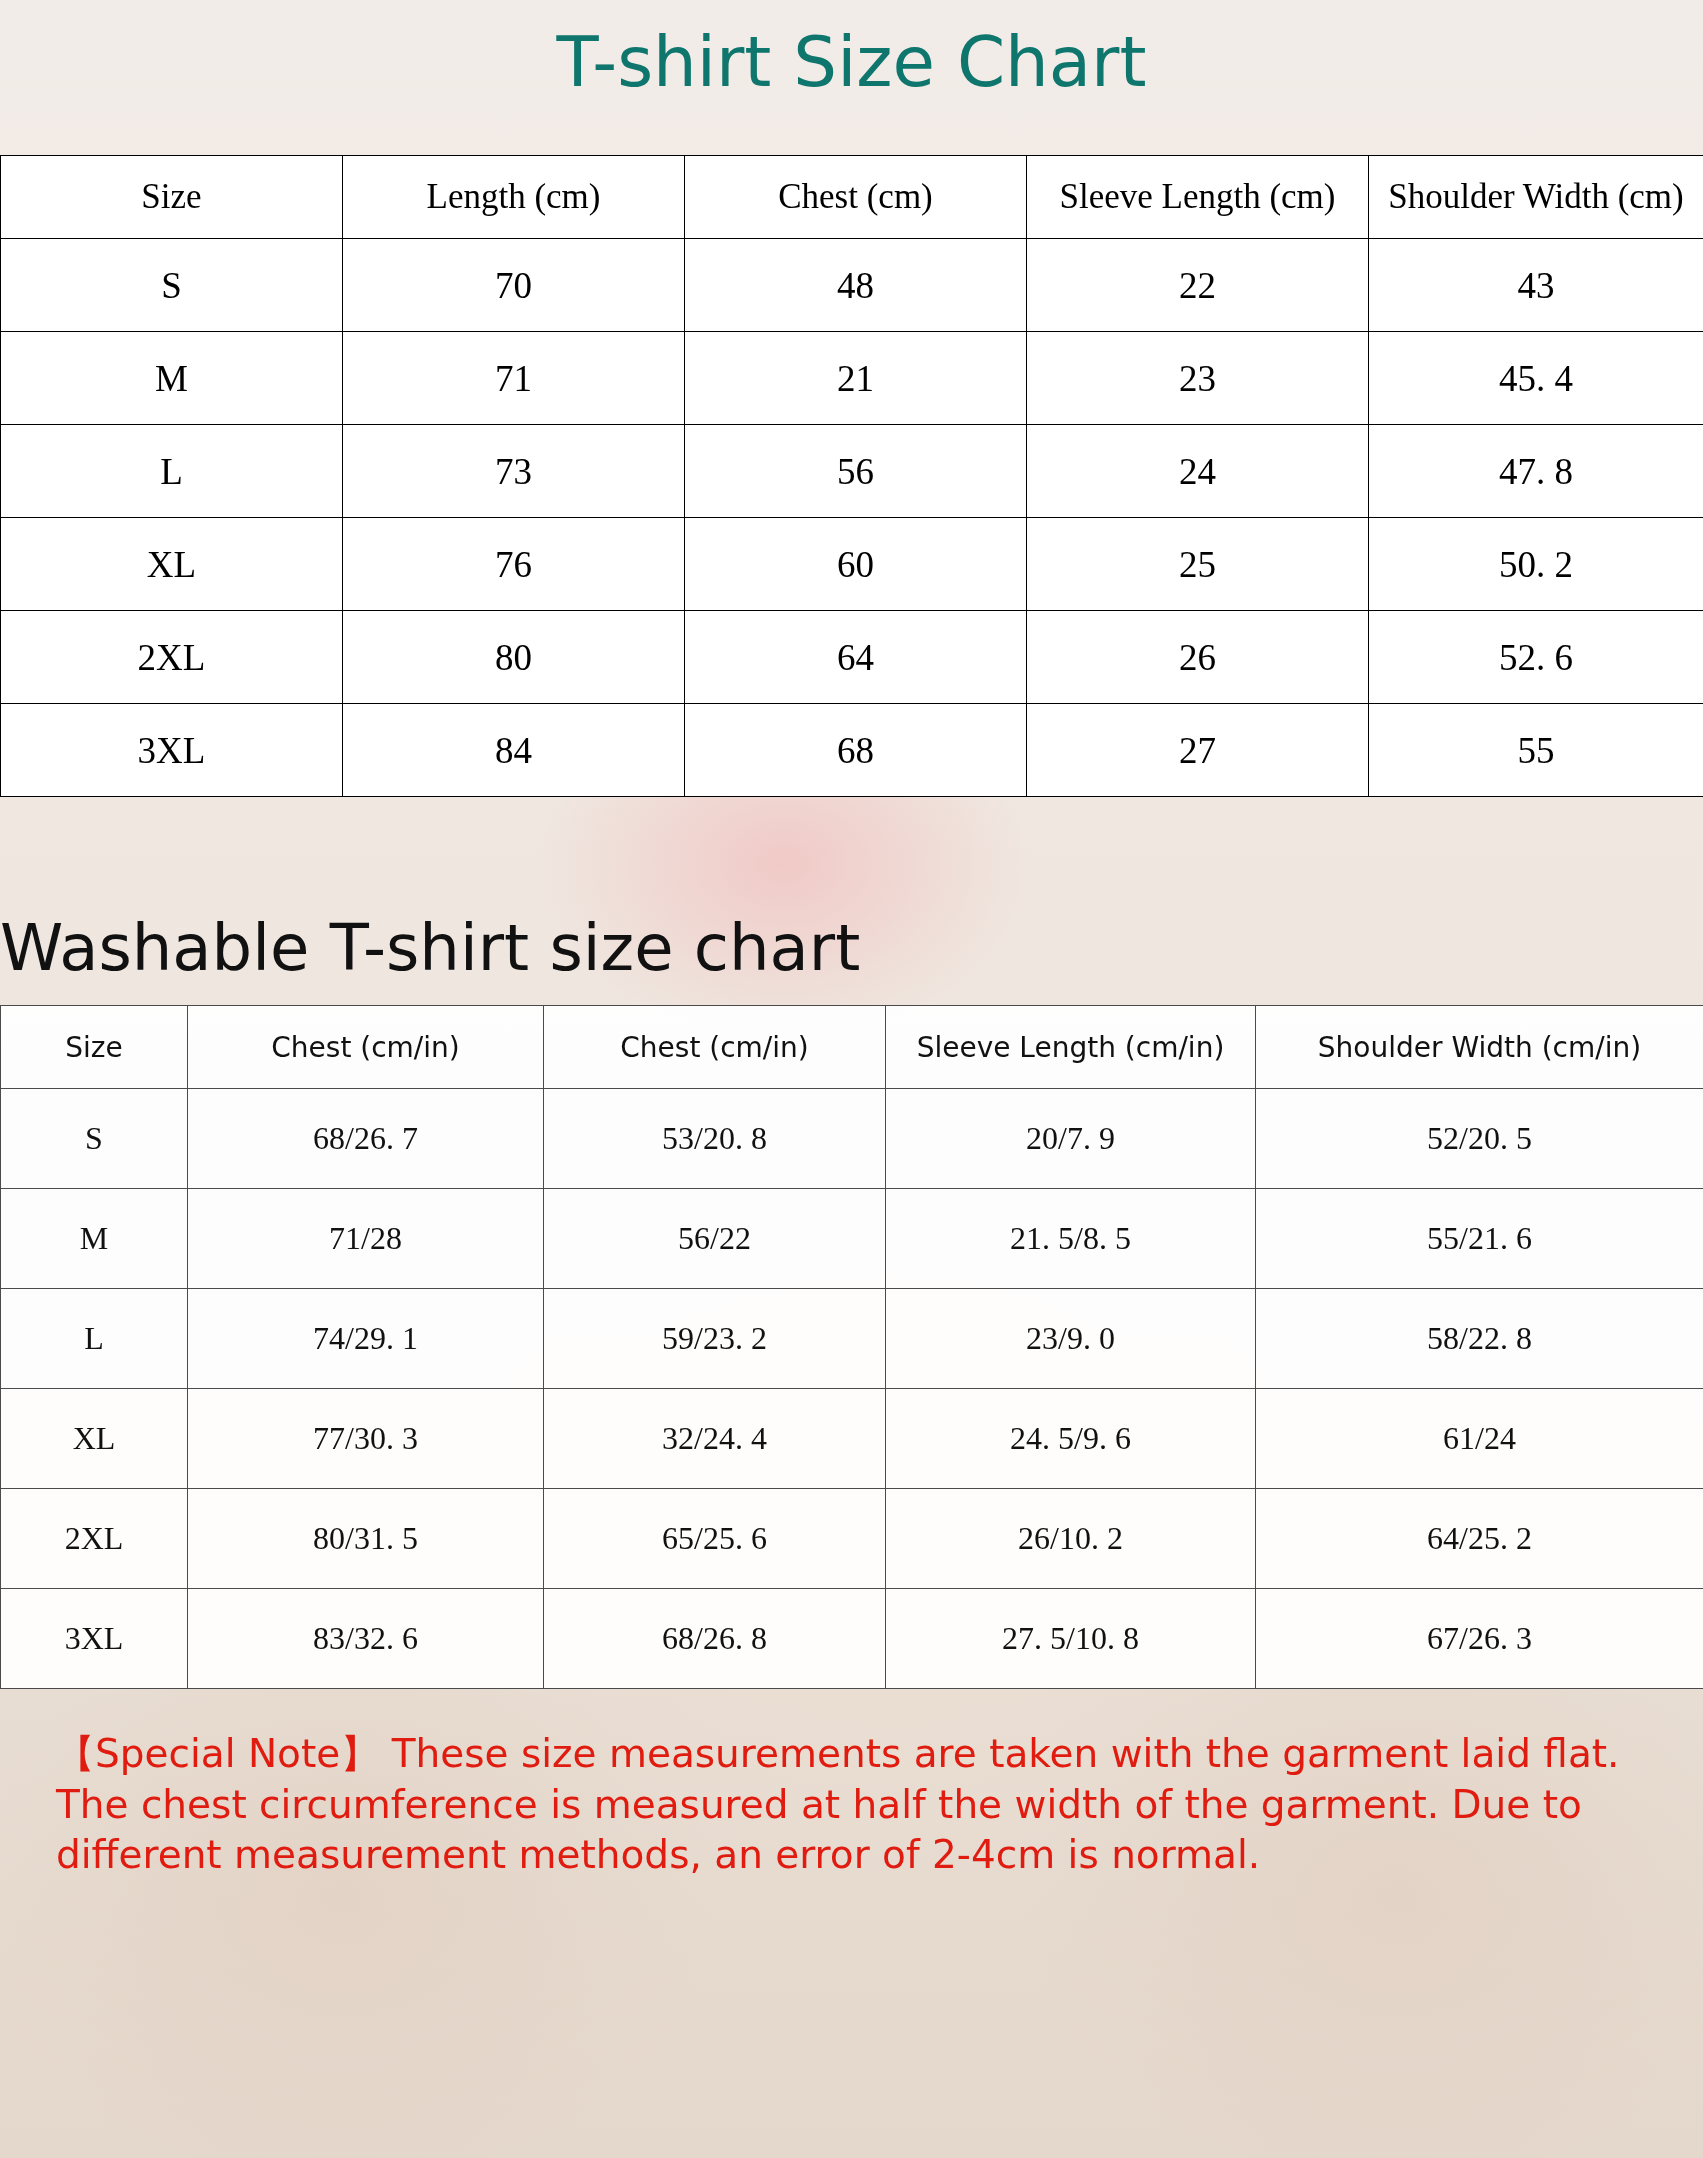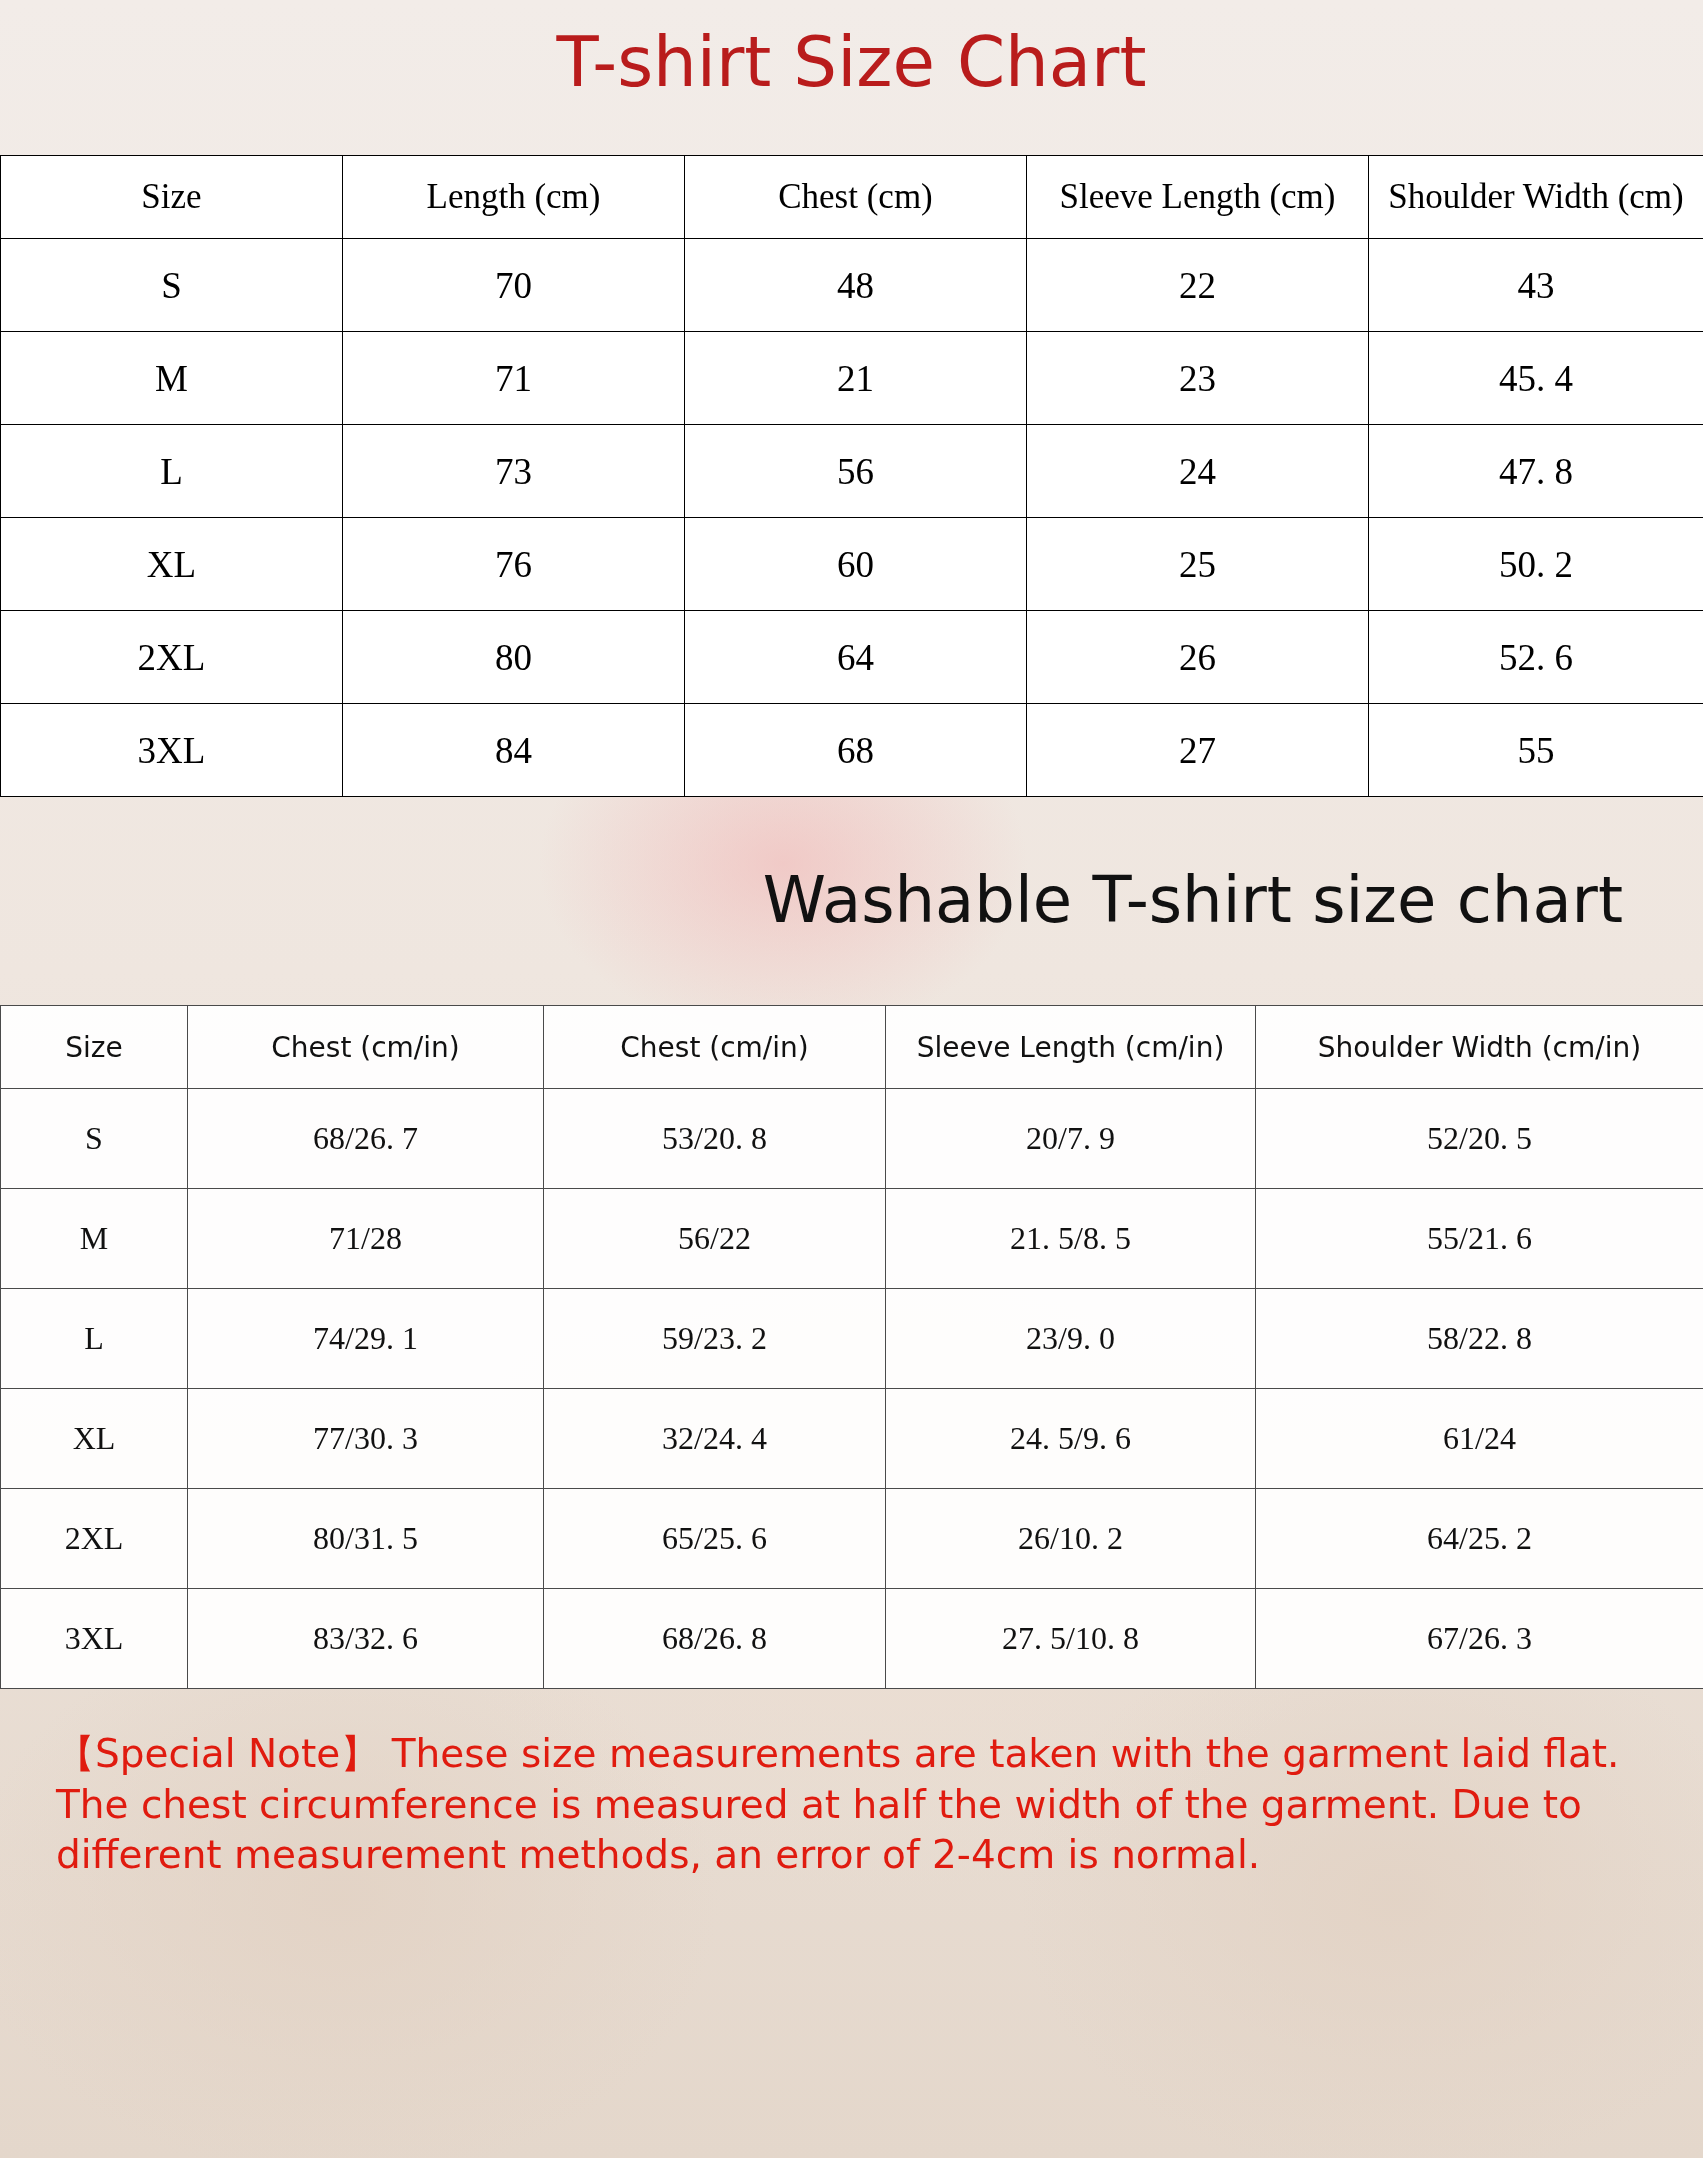--- a/index.html
+++ b/index.html
@@ -38,21 +38,21 @@
   
   .title-1 {
     position: absolute;
     top: 26px;
     left: 0;
     width: 1703px;
     text-align: center;
     font-family: "DejaVu Sans", sans-serif;
     font-size: 69px;
     line-height: 1.05;
-    color: #b91c1c;
+    color: #0f766e;
     letter-spacing: 0px;
     font-weight: 400;
   }
 
   .table-1 {
     position: absolute;
     top: 155px;
     left: 0;
     width: 1703px;
     border-collapse: collapse;
@@ -78,24 +78,24 @@
   }
   .table-1 col.c0 { width: 342px; }
   .table-1 col.c1 { width: 342px; }
   .table-1 col.c2 { width: 342px; }
   .table-1 col.c3 { width: 342px; }
   .table-1 col.c4 { width: 335px; }
 
   
   .title-2 {
     position: absolute;
-    top: 867px;
+    top: 915px;
     left: 0;
     width: 1623px;
-    text-align: right;
+    text-align: left;
     font-family: "DejaVu Sans", sans-serif;
     font-size: 64px;
     line-height: 1.05;
     color: #111111;
     font-weight: 400;
   }
 
   .table-2 {
     position: absolute;
     top: 1005px;

